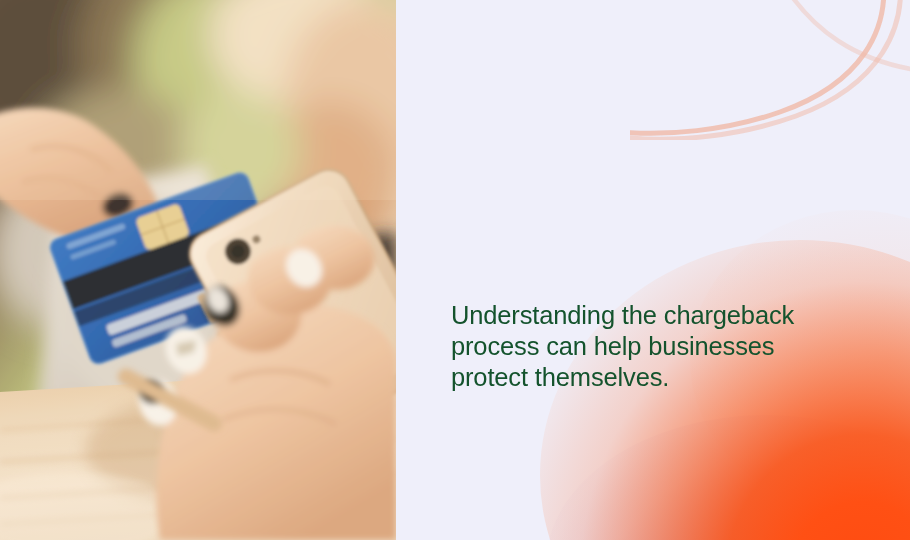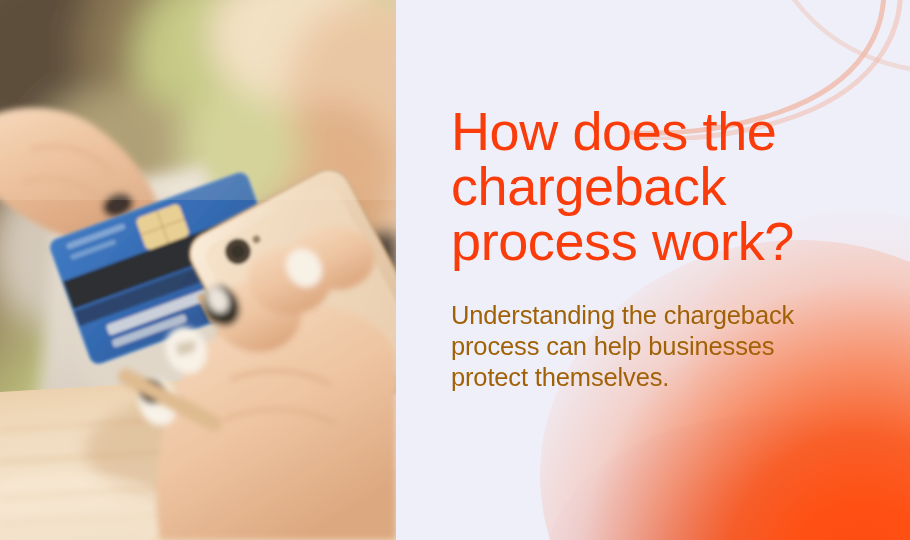--- a/index.html
+++ b/index.html
@@ -95,21 +95,21 @@
   }
 
   #subhead {
     position:absolute;
     top:300px; left:0;
     width:410px;
     font-size:25.5px;
     line-height:31px;
     font-weight:400;
     letter-spacing:-0.15px;
-    color:#a16207;
+    color:#14532d;
     white-space:pre-line;
   }
 
   #tagline {
     position:absolute;
     top:412px; left:0;
     width:420px;
     font-size:23px;
     line-height:28px;
     font-weight:400;
@@ -297,23 +297,20 @@
       <svg viewBox="0 0 280 140">
         <g fill="none" stroke="#F0BCAB" stroke-linecap="round">
           <path d="M252 -30 C262 30 230 84 150 112 C96 131 36 136 -10 132" stroke-width="5" opacity="0.85"></path>
           <path d="M268 -34 C280 28 248 86 166 116 C110 136 48 142 0 138" stroke-width="5" opacity="0.55"></path>
           <path d="M140 -40 C176 34 232 64 300 72" stroke-width="4.5" opacity="0.40"></path>
         </g>
       </svg>
     </div>
 
     <div id="copy">
-      <h1 id="headline">How does the
-chargeback
-process work?</h1>
 
       <p id="subhead">Understanding the chargeback
 process can help businesses
 protect themselves.</p>
 
     </div>
   </div>
 </div>
 
 </body></html>

